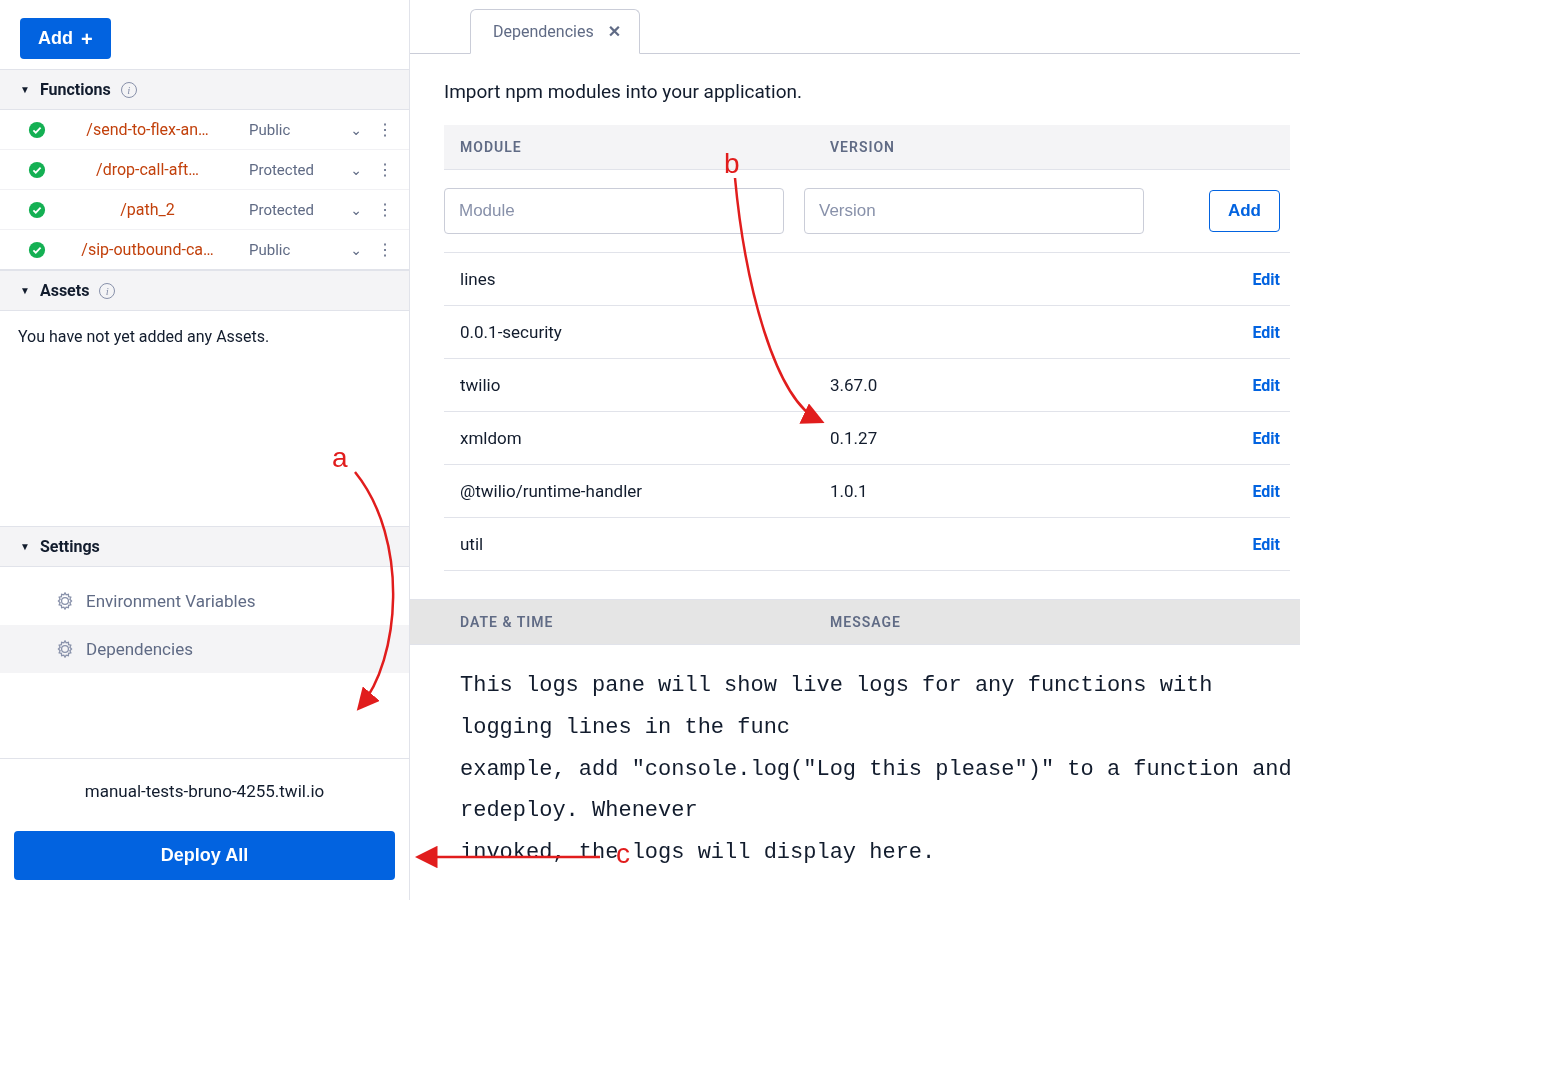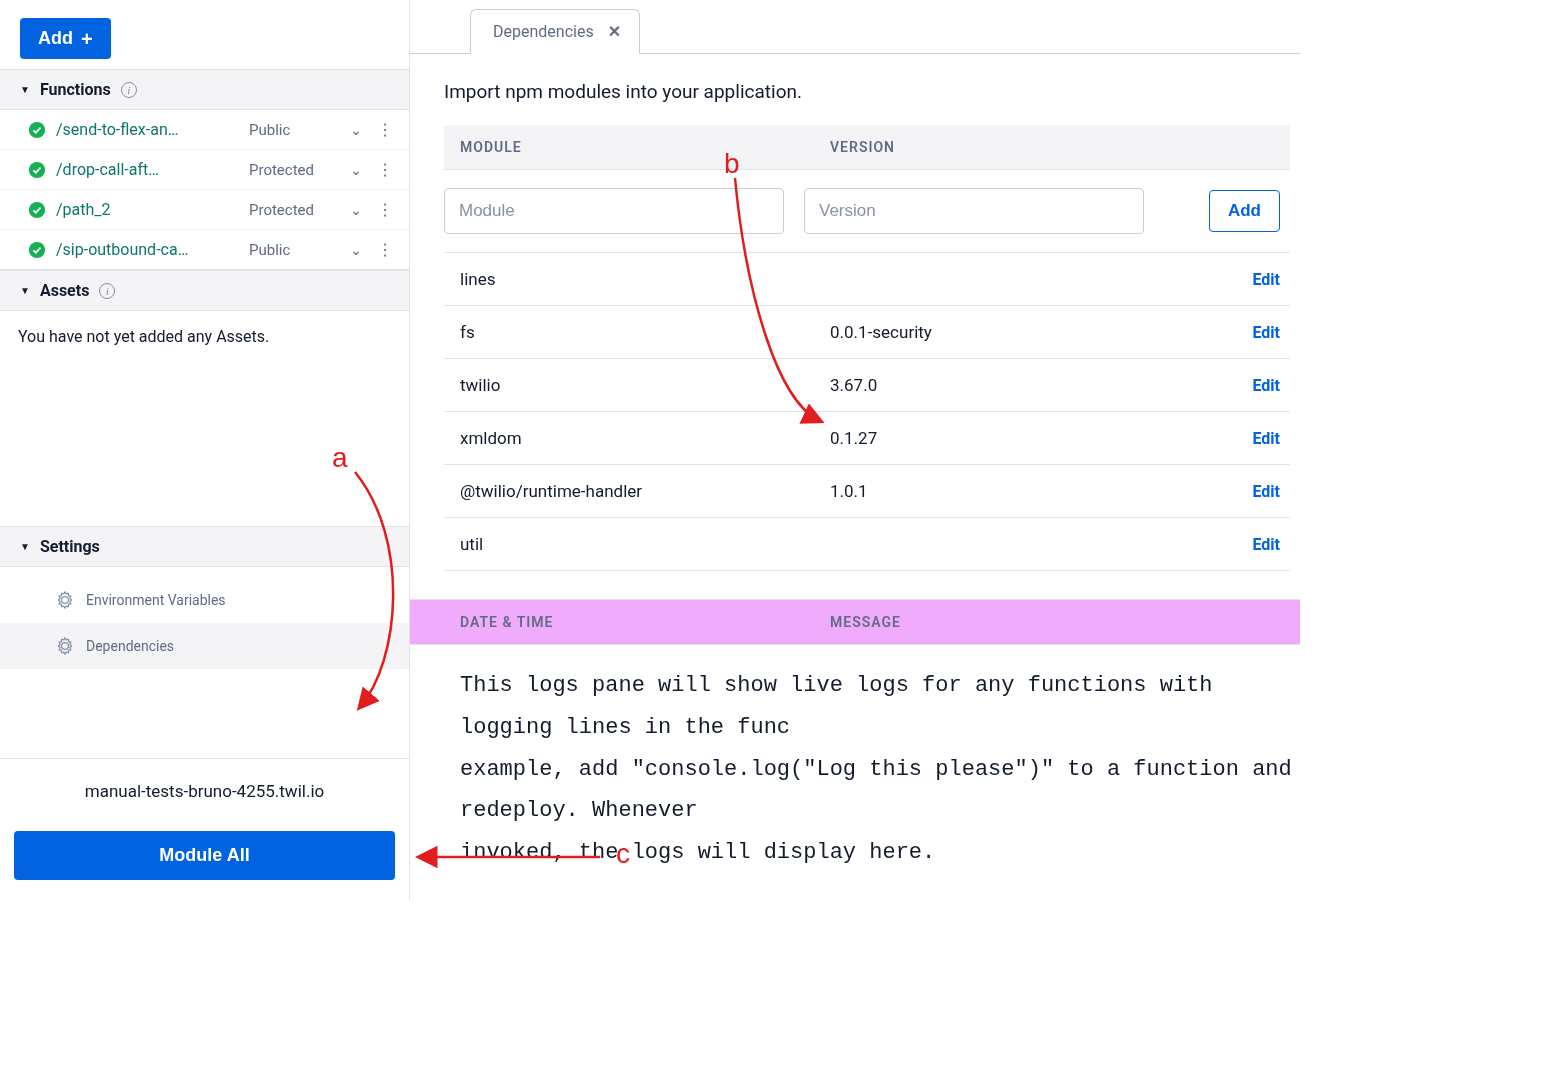--- a/index.html
+++ b/index.html
@@ -72,41 +72,42 @@
   }
   .fn-item:last-child { border-bottom: none; }
   .status-dot {
     width: 18px; height: 18px;
     flex-shrink: 0;
   }
   .status-dot svg { display: block; }
   .fn-name {
     flex: 1;
     font-size: 16px;
-    color: #0f766e;
+    color: #c2410c;
     white-space: nowrap;
     overflow: hidden;
     text-overflow: ellipsis;
+    text-align: center;
   }
   .fn-access { font-size: 15px; color: #606b85; width: 86px; text-align: left; }
   .chevron { color: #606b85; font-size: 14px; width: 22px; text-align: center; }
   .kebab { color: #606b85; font-size: 16px; width: 16px; text-align: center; letter-spacing:0; }
   .assets-body {
     padding: 16px 18px 40px 18px;
     font-size: 16px;
     color: #121c2d;
   }
   .spacer { flex: 0 0 140px; }
   .settings-list { padding: 10px 0; }
   .settings-item {
     display: flex;
     align-items: center;
     gap: 12px;
     padding: 14px 24px 14px 56px;
-    font-size: 14px;
+    font-size: 17px;
     color: #606b85;
     cursor: pointer;
   }
   .settings-item.active { background: #f4f4f6; }
   .gear-icon { width: 18px; height: 18px; flex-shrink: 0; }
   .sidebar-footer {
     margin-top: auto;
     border-top: 1px solid #e1e3ea;
     padding: 22px 14px 20px 14px;
     text-align: center;
@@ -204,21 +205,21 @@
     color: #121c2d;
     border-bottom: 1px solid #e1e3ea;
     align-items: center;
   }
   .dep-row .col-module { flex: 0 0 370px; }
   .dep-row .col-version { flex: 0 0 370px; }
   .dep-row .col-action { margin-left: auto; text-align: right;}
   .edit-link { color: #0263E0; font-size: 16px; font-weight: 700; cursor: pointer; }
 
   .logs-head {
-    background: #f0abfc;
+    background: #e5e5e5;
     border-top: 1px solid #e1e3ea;
     border-bottom: 1px solid #e1e3ea;
     display: flex;
     padding: 14px 16px 14px 50px;
     font-size: 14px;
     letter-spacing: 1px;
     color: #606b85;
     font-weight: 600;
     margin-top: 12px;
   }
@@ -345,21 +346,21 @@
           <svg viewBox="0 0 20 20" width="18" height="18">
               <path fill="none" stroke="#8891aa" stroke-width="1.4" d="M10 6.2 A3.8 3.8 0 1 0 10 13.8 A3.8 3.8 0 1 0 10 6.2 M10 1 L11.3 3.2 L13.8 2.6 L14 5.2 L16.5 5.8 L15.4 8.1 L17.3 10 L15.4 11.9 L16.5 14.2 L14 14.8 L13.8 17.4 L11.3 16.8 L10 19 L8.7 16.8 L6.2 17.4 L6 14.8 L3.5 14.2 L4.6 11.9 L2.7 10 L4.6 8.1 L3.5 5.8 L6 5.2 L6.2 2.6 L8.7 3.2 Z"></path>
             </svg>
         </span>
         <span>Dependencies</span>
       </div>
     </div>
 
     <div class="sidebar-footer">
       <div class="domain">manual-tests-bruno-4255.twil.io</div>
-      <button class="deploy-btn">Module All</button>
+      <button class="deploy-btn">Deploy All</button>
     </div>
   </aside>
 
   <main class="main">
     <div class="tabbar">
       <div class="tab">
         <span>Dependencies</span>
         <span class="tab-close">✕</span>
       </div>
     </div>
@@ -375,21 +376,20 @@
         <input type="text" placeholder="Module" style="">
         <input type="text" placeholder="Version" style="">
         <button class="add-outline-btn">Add</button>
       </div>
 
       <div class="dep-row">
         <div class="col-module">lines</div>
         <div class="col-action"><span class="edit-link">Edit</span></div>
       </div>
       <div class="dep-row">
-        <div class="col-module">fs</div>
         <div class="col-version">0.0.1-security</div>
         <div class="col-action"><span class="edit-link">Edit</span></div>
       </div>
       <div class="dep-row">
         <div class="col-module">twilio</div>
         <div class="col-version">3.67.0</div>
         <div class="col-action"><span class="edit-link">Edit</span></div>
       </div>
       <div class="dep-row">
         <div class="col-module">xmldom</div>

